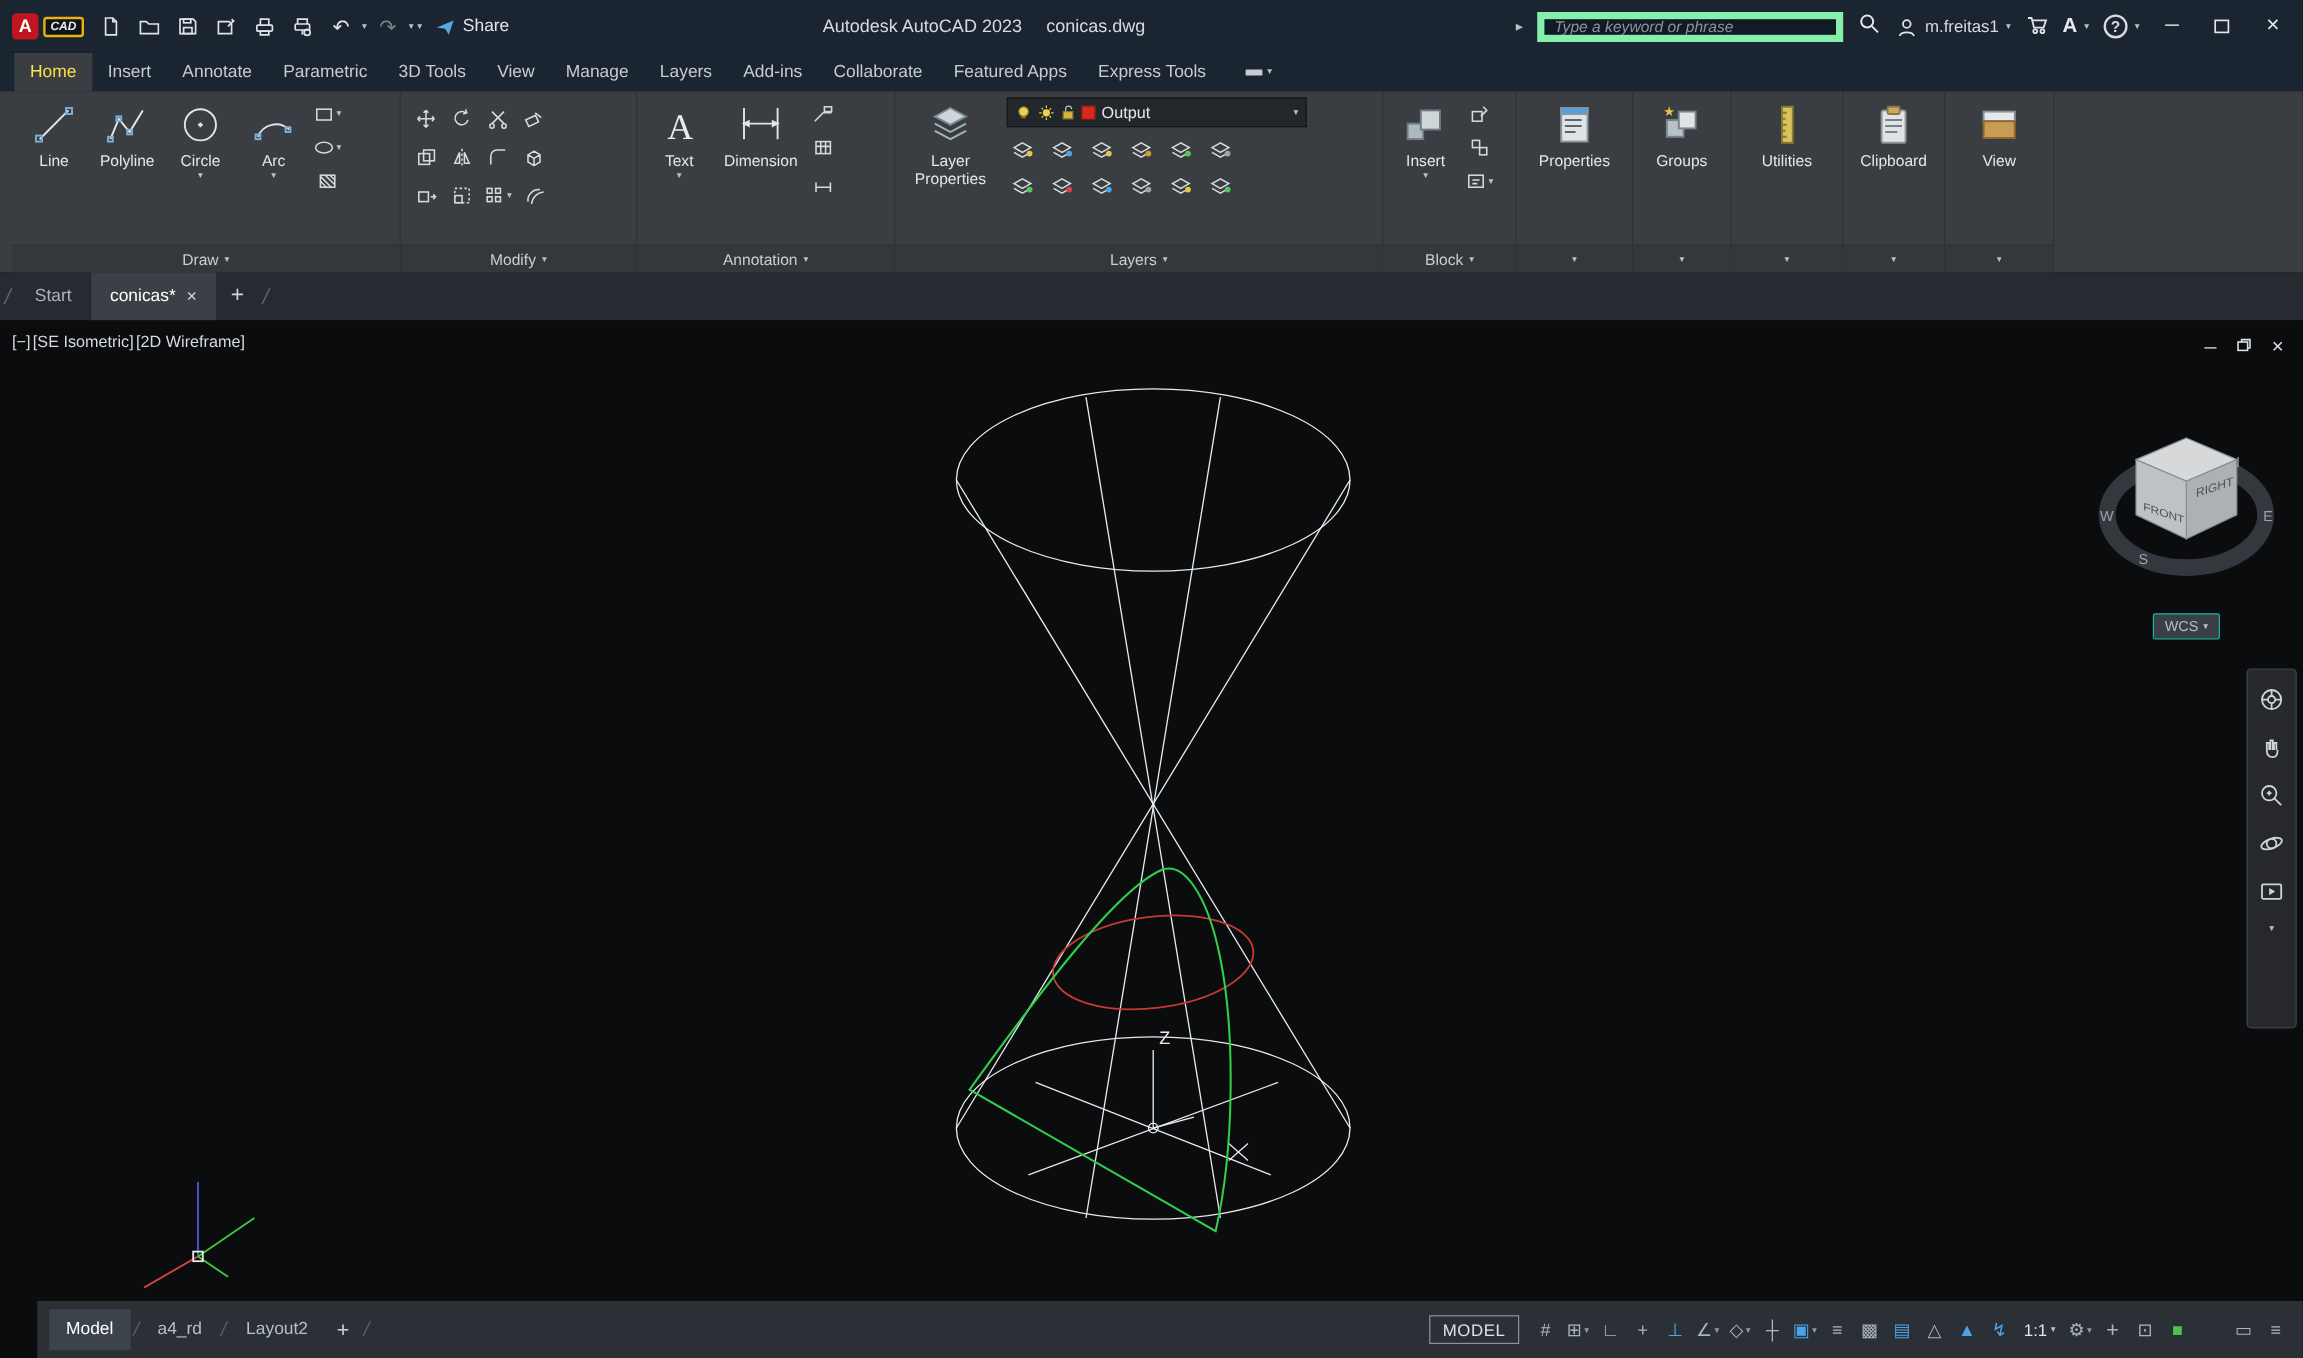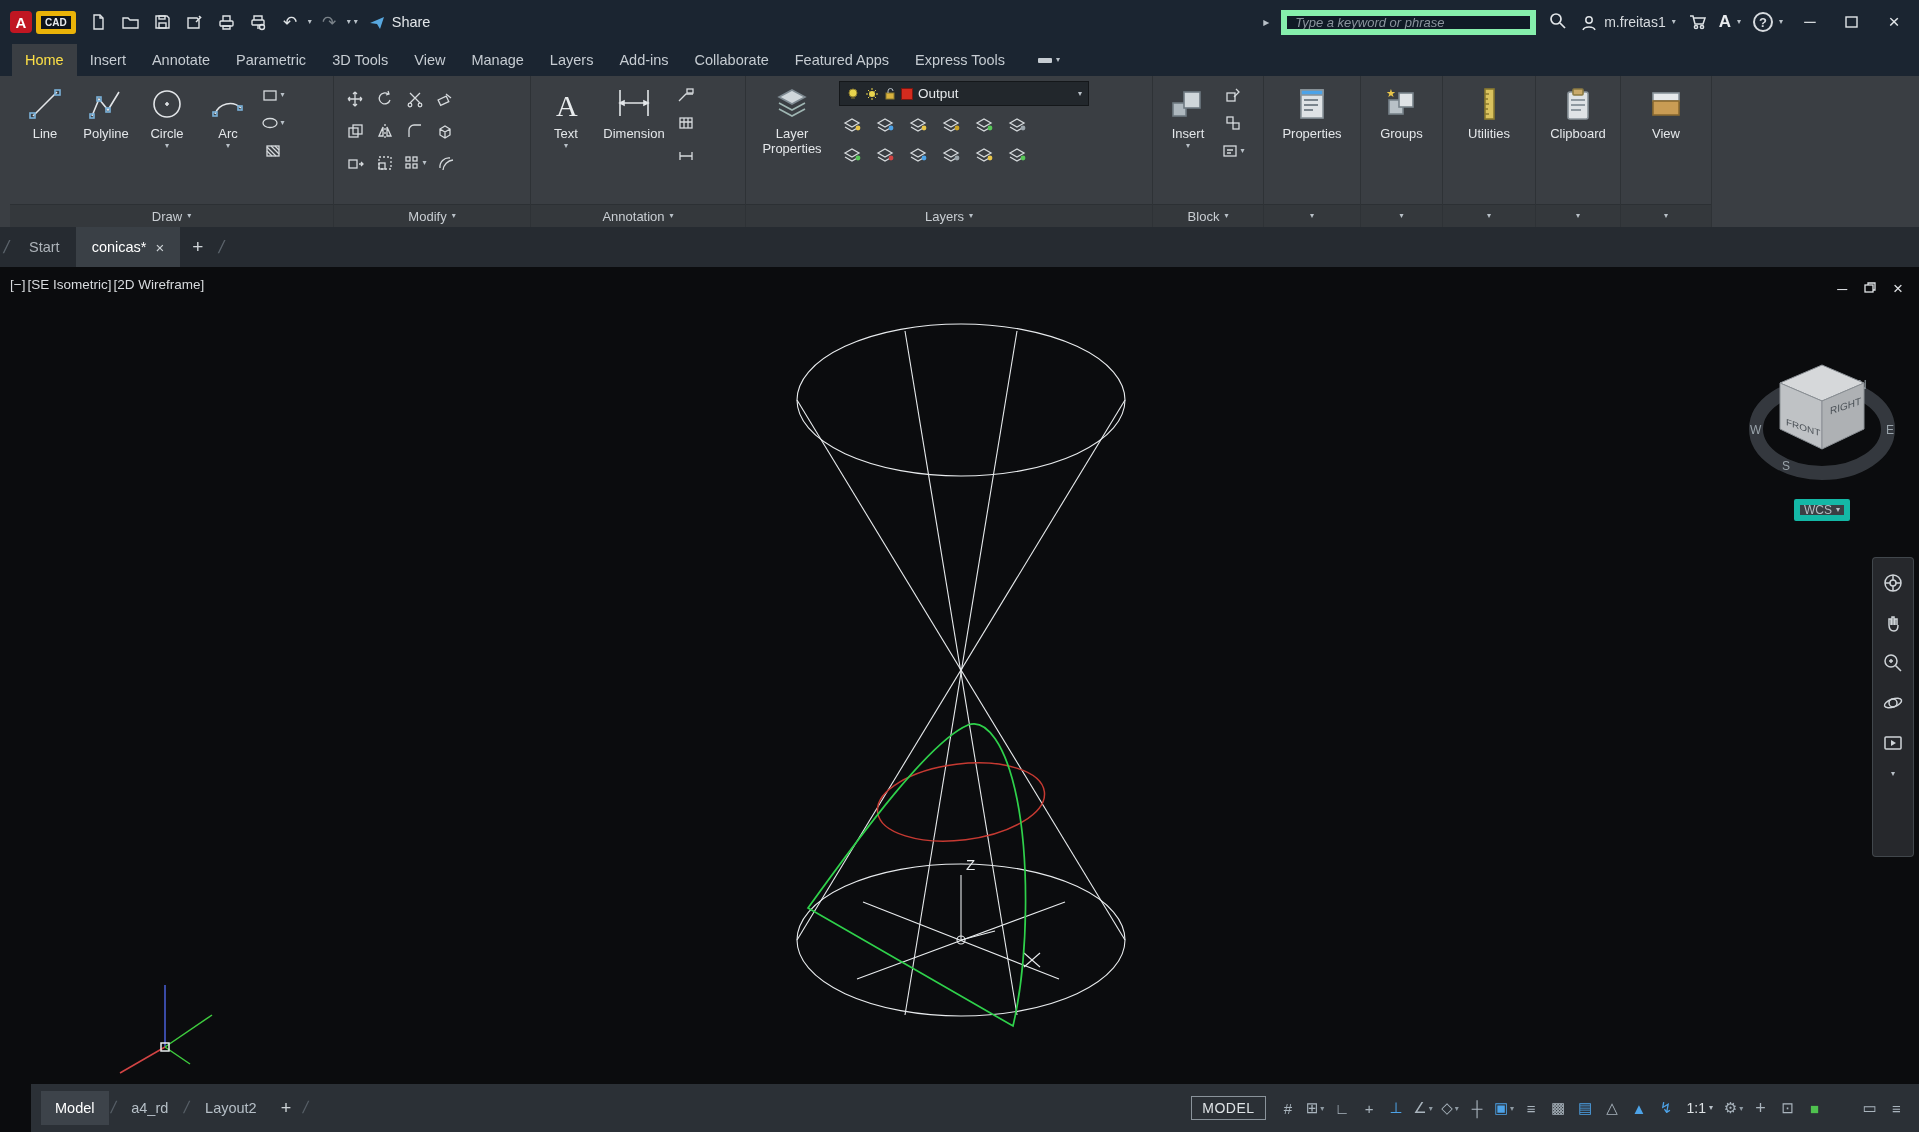--- a/index.html
+++ b/index.html
@@ -6,22 +6,22 @@
   html,body { width:1919px; height:1132px; overflow:hidden; background:#0b0c0e;
     font-family:"Liberation Sans", sans-serif; }
   .app { position:absolute; inset:0; }
 
   
   .titlebar { height:44px; background:#1b2531; display:flex; align-items:center;
     color:#d7dbdf; font-size:15px; padding:0 6px; position:relative; }
   .logo { display:flex; align-items:center; gap:4px; padding:0 8px 0 4px; }
   .logo .abox { width:22px; height:22px; background:#c01622; color:#fff; border-radius:4px;
     display:flex; align-items:center; justify-content:center; font-weight:bold; font-size:15px; }
-  .logo .cad { font-size:10px; font-weight:bold; color:#e8ebee;
-    background:#0e141b; border:5px solid #eab308; border-radius:3px; padding:1px 4px; }
+  .logo .cad { font-size:10px; font-weight:bold; font-style:italic; color:#e8ebee;
+    background:#0e141b; border:2px solid #eab308; border-radius:3px; padding:1px 4px; }
   .qat { display:flex; align-items:center; gap:3px; }
   .qbtn { width:29px; height:29px; display:flex; align-items:center; justify-content:center;
     border-radius:3px; color:#dfe3e6; }
   .qbtn svg { stroke:#dfe3e6; fill:none; stroke-width:1.4; }
   .glyph-btn { font-size:17px; }
   .caret { font-size:8px; color:#b9c1c8; line-height:1; }
   .share { display:flex; align-items:center; gap:6px; margin-left:10px; font-size:14.5px; color:#e2e6e9; }
   .title-center { position:absolute; left:560px; width:520px; text-align:center; white-space:nowrap; }
   .title-center .doc { margin-left:16px; }
   .tb-right { margin-left:auto; display:flex; align-items:center; gap:12px; padding-right:4px; }
@@ -78,22 +78,22 @@
   .fplus { display:flex; align-items:center; padding:0 12px; font-size:19px; color:#cfd4d8; }
 
   
   .canvas { position:relative; height:817px; background:#0b0c0e; overflow:hidden; }
   .drawing { position:absolute; inset:0; }
   .vplabel { position:absolute; left:10px; top:10px; font-size:13.5px; color:#d8dbde; display:flex; gap:2px; }
   .vpctrls { position:absolute; right:16px; top:12px; display:flex; gap:16px; align-items:center;
     color:#e0e3e6; font-size:14px; }
   .vpctrls svg { stroke:#e0e3e6; fill:none; stroke-width:1.3; }
   .viewcube { position:absolute; left:1742px; top:70px; width:160px; height:170px; }
-  .wcsbtn { position:absolute; left:1794px; top:232px; width:56px; height:22px; background:#3a3f44;
-    border:6px solid #14b8a6; border-radius:2px; color:#b6bdc3; font-size:12px; display:flex;
+  .wcsbtn { position:absolute; left:1794px; top:244px; width:56px; height:22px; background:#3a3f44;
+    border:1px solid #14b8a6; border-radius:2px; color:#b6bdc3; font-size:12px; display:flex;
     align-items:center; justify-content:center; gap:4px; }
   .navbar { position:absolute; left:1872px; top:290px; width:42px; height:300px;
     background:rgba(70,76,82,0.45); border:1px solid rgba(120,128,134,0.35); border-radius:4px;
     display:flex; flex-direction:column; align-items:center; gap:14px; padding-top:12px; }
   .navbar .nbtn { width:26px; height:26px; display:flex; align-items:center; justify-content:center; }
   .navbar svg { stroke:#cfd4d8; fill:none; stroke-width:1.5; }
 
   
   .statusbar { height:48px; background:#2b3036; display:flex; align-items:center;
     padding:0 10px; color:#b6bfc7;margin-left:31px; }
@@ -170,20 +170,24 @@
           <span>↷</span>
         </span>
       <span class="caret">▾</span>
       <span class="caret">▾</span>
     </div>
     <div class="share">
       <svg width="18" height="16">
           <path d="M2 9L16 3l-4 12-3-5z" fill="#58a8e0" stroke="none"></path>
         </svg>
       <span>Share</span>
+    </div>
+    <div class="title-center">
+      <span>Autodesk AutoCAD 2023</span>
+      <span class="doc">conicas.dwg</span>
     </div>
     <div class="tb-right">
       <span style="font-size:12px;color:#b9c1c8">▸</span>
       <input class="searchbox" placeholder="Type a keyword or phrase" style="">
       <span>
         <svg width="20" height="20" style="stroke:#e2e6e9;fill:none;stroke-width:1.7">
             <circle cx="8" cy="8" r="5"></circle>
             <path d="M12 12l5 5"></path>
           </svg>
       </span>

